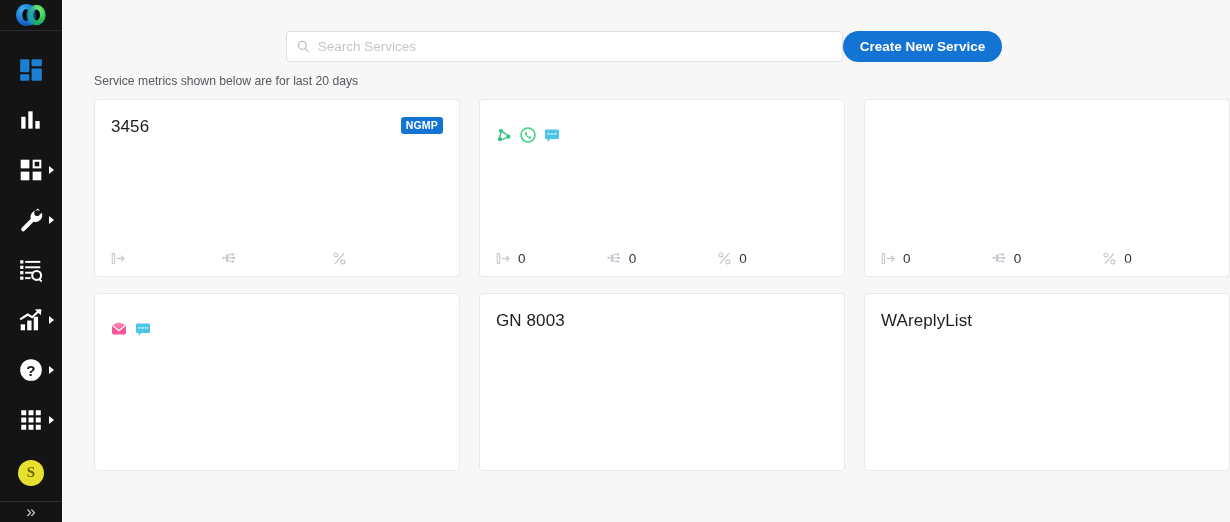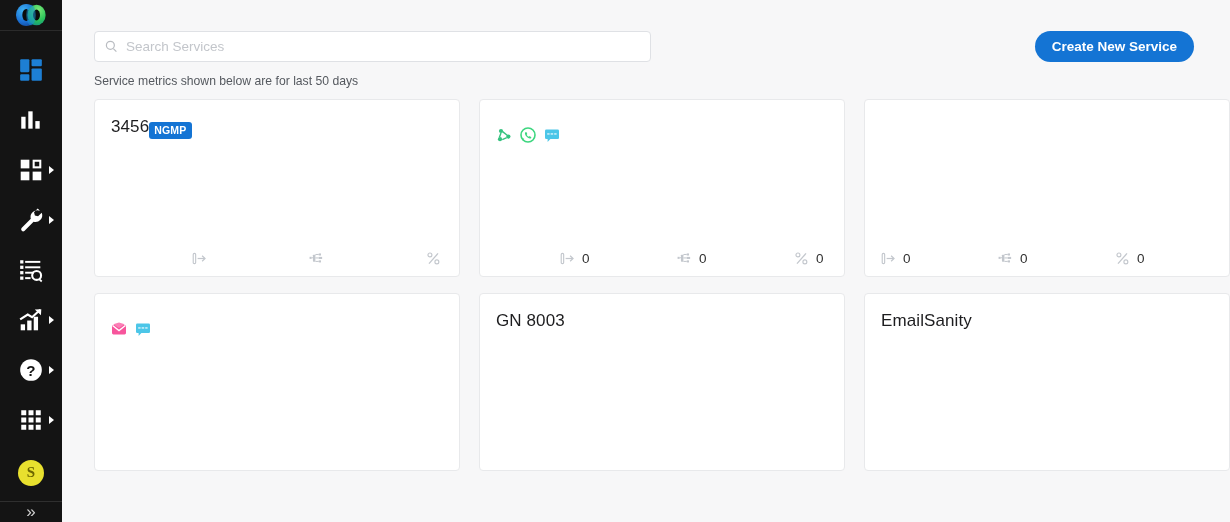--- a/index.html
+++ b/index.html
@@ -75,21 +75,21 @@
     font-size: 25px; color: #1d1d1f; font-weight: normal;
     letter-spacing: 0.1px; line-height: 32px;
   }
   .page-sub {
     font-size: 13.5px; color: #6f7680; margin-top: 6px;
     line-height: 18px;
   }
   .divider-gap { height: 28px; }
 
   .toolbar {
-    display: flex; align-items: center; justify-content: space-between;
+    display: flex; align-items: center; justify-content: center;
     padding: 0 36px 0 32px;
     height: 36px;
   }
   .search-wrap {
     width: 557px; height: 31px;
     background: #ffffff;
     border: 1px solid #dfe1e5;
     border-radius: 4px;
     display: flex; align-items: center;
     padding: 0 10px;
@@ -121,34 +121,34 @@
     column-gap: 19px; row-gap: 16px;
     padding: 11px 0 0 32px;
   }
   .card {
     background: #ffffff;
     border: 1px solid #e8e9eb;
     border-radius: 4px;
     height: 178px;
     padding: 16px 16px 0 16px;
     position: relative;
-    display: flex; flex-direction: row;
+    display: flex; flex-direction: column;
     cursor: pointer;
   }
   .card-top { display: flex; align-items: flex-start; justify-content: space-between; }
   .card-title {
     font-size: 17px; color: #1d1d1f; font-weight: normal;
     line-height: 22px; letter-spacing: 0.1px;
   }
   .badge {
     background: #1474d4; color: #fff;
     font-size: 10.5px; font-weight: bold;
     border-radius: 3px; padding: 3px 5px;
     line-height: 11px; letter-spacing: 0.2px;
-    margin-top: 6px;
+    margin-top: 1px;
   }
   .chan-row { display: flex; gap: 8px; margin-top: 11px; height: 16px; }
   .chan-ico { width: 16px; height: 16px; display: block; }
   .card-footer {
     margin-top: auto;
     display: flex; align-items: center;
     padding-bottom: 14px;
     height: 22px;
   }
   .metric {
@@ -294,21 +294,21 @@
       <div class="search-wrap">
         <svg class="search-ico" viewBox="0 0 16 16">
           <circle cx="6.6" cy="6.6" r="4.9" fill="none" stroke="#b9bcc1" stroke-width="1.5"></circle>
           <line x1="10.3" y1="10.6" x2="14" y2="14.3" stroke="#b9bcc1" stroke-width="1.5"></line>
         </svg>
         <input class="search-input" type="text" placeholder="Search Services" style="">
       </div>
       <button class="btn-create">Create New Service</button>
     </div>
 
-    <div class="metrics-note">Service metrics shown below are for last 50 days</div>
+    <div class="metrics-note">Service metrics shown below are for last 20 days</div>
 
     <div class="cards-grid">
         <div class="card">
           <div class="card-top">
             <div class="card-title">3456</div>
             <div class="badge">NGMP</div>
           </div>
           <div class="card-footer">
             <div class="metric">
               <svg class="mico" viewBox="0 0 16 16">
@@ -466,18 +466,18 @@
             </svg>
           </div>
         </div>
         <div class="card">
           <div class="card-top">
             <div class="card-title">GN 8003</div>
           </div>
         </div>
         <div class="card">
           <div class="card-top">
-            <div class="card-title">EmailSanity</div>
+            <div class="card-title">WAreplyList</div>
           </div>
         </div>
       </div>
   </div>
 </div>
 
 </body></html>

